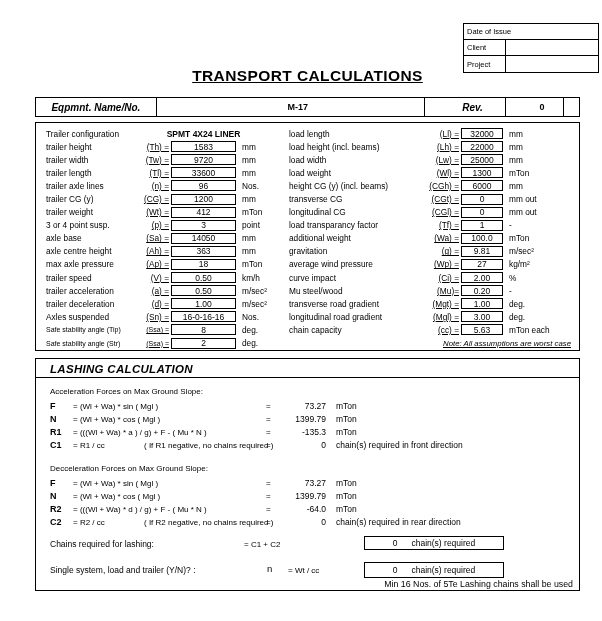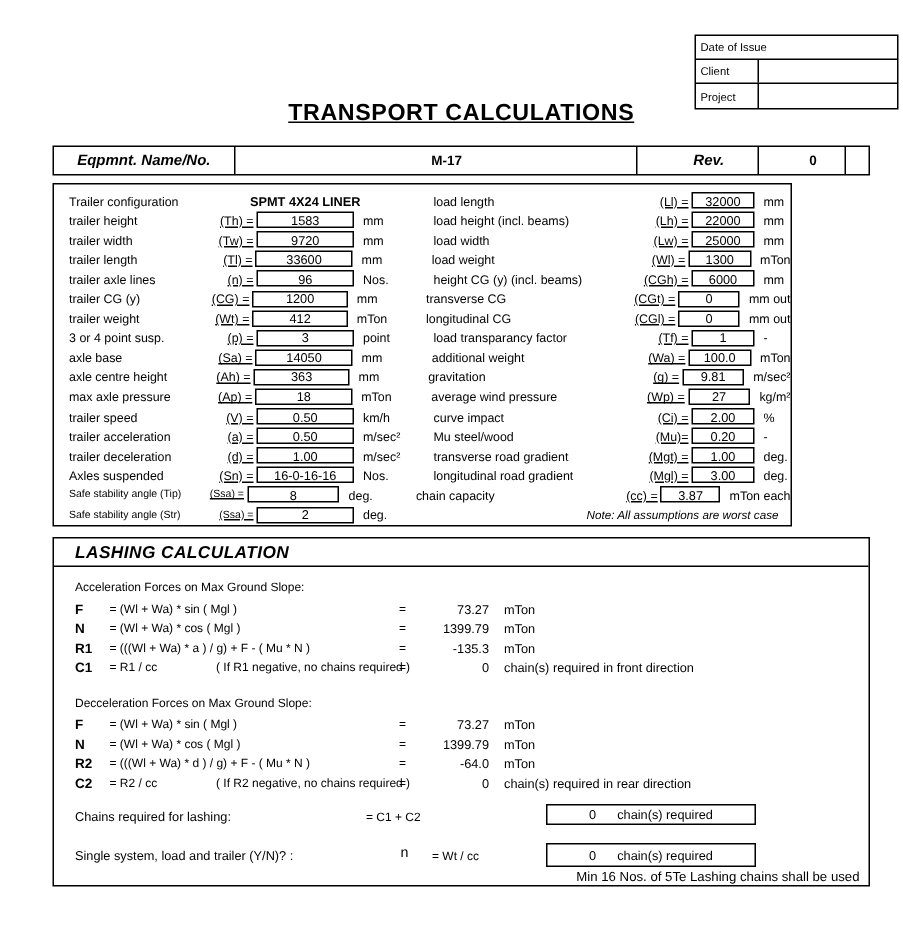--- a/index.html
+++ b/index.html
@@ -24,37 +24,37 @@
               display: flex; align-items: stretch; background: #fff; gap: 15px; }
   .eq-cell { display: flex; align-items: center; justify-content: center; border-right: 1px solid #000; font-size: 9.5px; }
   .eq-cell:last-child { border-right: none; }
   .eq-name-label { width: 124px; font-weight: bold; font-style: italic; font-size: 10px; }
   .eq-name-value { width: 260px; font-weight: bold; font-size: 9px; }
   .eq-rev-label { width: 68px; font-weight: bold; font-style: italic; font-size: 10px; }
   .eq-rev-value { width: 44px; font-weight: bold; font-size: 9px; }
   .eq-extra { flex: 1; }
 
   
-  .param-box { position: absolute; left: 35px; top: 122px; width: 493px; height: 229px; border: 1.5px solid #000;
+  .param-box { position: absolute; left: 35px; top: 122px; width: 545px; height: 229px; border: 1.5px solid #000;
                padding-top: 4px; background: #fff; }
   .prow { display: flex; align-items: center; height: 13.1px; font-size: 8.3px; }
   .lcell { margin-left: 10px; width: 123px; display: flex; align-items: center; white-space: nowrap; }
   .rcell { margin-left: 6px; width: 170px; display: flex; align-items: flex-start; white-space: nowrap; }
   .psym { margin-left: auto; text-decoration: underline; }
   .vbox { border: 1px solid #000; height: 11px; display: flex; align-items: center; justify-content: center;
           font-size: 8.5px; background: #fff; }
   .lv { margin-left: 2px; width: 65px; }
   .rv { margin-left: 2px; width: 42px; }
   .punit { margin-left: 6px; width: 41px; white-space: nowrap; }
   .runit { margin-left: 6px; flex: 1; white-space: nowrap; }
   .prow.small .lcell { font-size: 7px; }
   .prow.config .lv { border: none; font-weight: bold; overflow: visible; }
   .prow.config .lv span { white-space: nowrap; }
   .pnote { display: none; }
-  .prow.has-note .pnote { display: block; margin-left: auto; padding-right: 8px; font-style: italic; font-size: 7.8px; white-space: nowrap; }
+  .prow.has-note .pnote { display: block; margin-left: auto; padding-right: 8px; font-style: italic; font-size: 7.8px; white-space: nowrap; text-decoration: underline; }
 
   
   .lash-box { position: absolute; left: 35px; top: 358px; width: 545px; height: 233px; border: 1.5px solid #000; background: #fff; }
   .lash-title { position: absolute; left: 14px; top: 4px; font-size: 11.5px; font-weight: bold; font-style: italic; letter-spacing: .3px; }
   .lash-rule { position: absolute; left: 0; right: 0; top: 18px; border-top: 1.5px solid #000; }
   .lash-section { position: absolute; left: 0; right: 0; }
   .lash-section.s0 { top: 28px; }
   .lash-section.s1 { top: 105px; }
   .sub-heading { position: absolute; left: 14px; top: 0; font-size: 8px; white-space: nowrap; }
   .frows { position: absolute; left: 0; right: 0; top: 12px; }
@@ -402,21 +402,21 @@
     </div>
     <div class="vbox lv">
           <span>8</span>
         </div>
     <span class="punit">deg.</span>
     <div class="rcell">
       <span>chain capacity</span>
       <span class="psym">(cc) =</span>
     </div>
     <div class="vbox rv">
-          <span>3.87</span>
+          <span>5.63</span>
         </div>
     <span class="runit">mTon each</span>
 
   </div>
       <div class="prow small has-note">
     <div class="lcell">
       <span>Safe stability angle (Str)</span>
       <span class="psym">(Ssa) =</span>
     </div>
     <div class="vbox lv">

